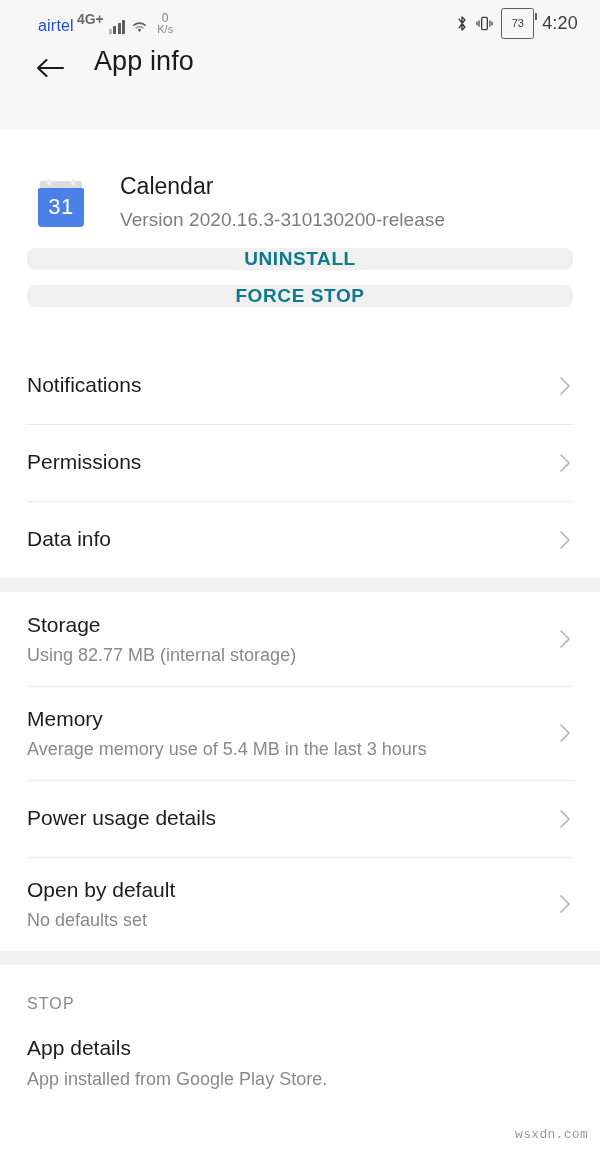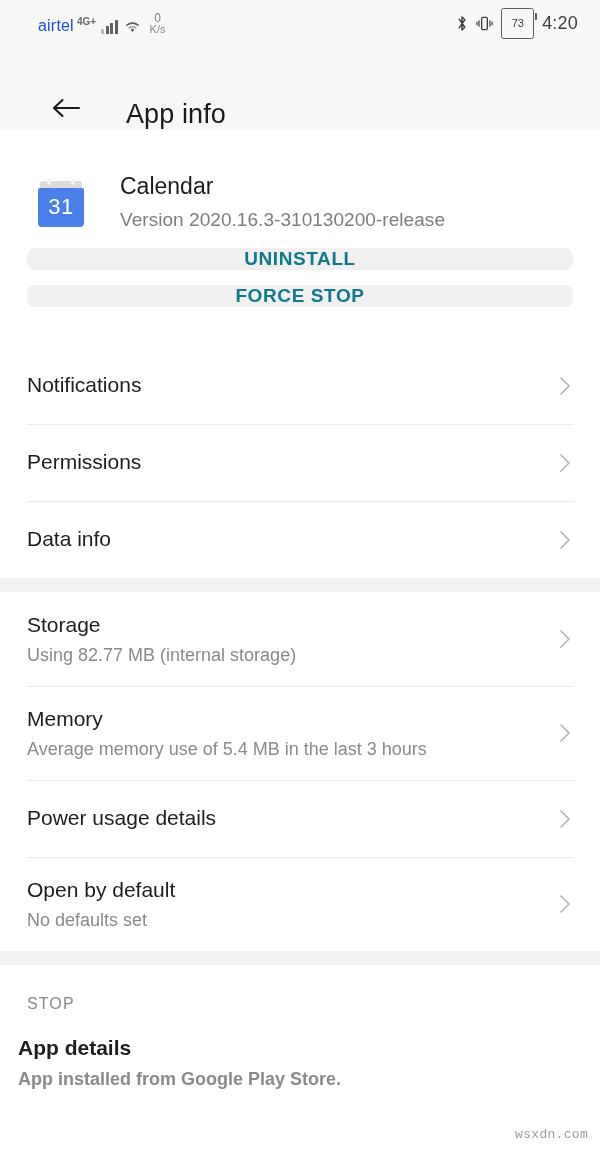--- a/index.html
+++ b/index.html
@@ -13,21 +13,21 @@
 
   
   .statusbar {
     height:46px; background:#f7f7f7;
     display:flex; align-items:center; justify-content:space-between;
     padding:0 22px 0 38px;
   }
   .sb-left { display:flex; align-items:flex-end; gap:5px; }
   .sb-right { display:flex; align-items:center; gap:8px; }
   .carrier { font-size:16px; color:#1d4ed8; letter-spacing:.2px; line-height:1; position:relative; top:-1px; }
-  .netgen { font-size:10px; font-weight:bold; color:#6a6a6a; position:relative; top:-8px; margin-left:-2px; }
+  .netgen { font-size:14px; font-weight:bold; color:#6a6a6a; position:relative; top:-8px; margin-left:-2px; }
   .bars { display:flex; align-items:flex-end; gap:1.5px; height:15px; position:relative; top:-1px; }
   .bars i { display:block; width:3px; background:#5e5e5e; border-radius:.5px; }
   .bars i:nth-child(1){ height:5px; background:#b8b8b8;}
   .bars i:nth-child(2){ height:8px;}
   .bars i:nth-child(3){ height:11px;}
   .bars i:nth-child(4){ height:14px;}
   .wifi { width:19px; height:15px; position:relative; top:-1px; }
   .rate { text-align:center; line-height:1.0; color:#8a8a8a; position:relative; top:0px; margin-left:3px;}
   .rate .n { font-size:12px; display:block; color:#7d7d7d; }
   .rate .u { font-size:11px; display:block; color:#8a8a8a; }
@@ -35,21 +35,21 @@
   .vib { width:17px; height:17px; }
   .batt {
     width:33px; height:31px; border:1.6px solid #5e5e5e; border-radius:2.5px;
     display:flex; align-items:center; justify-content:center; position:relative;
   }
   .batt:after{ content:""; position:absolute; right:-4px; top:4px; width:2.5px; height:7px; background:#5e5e5e; border-radius:0 1px 1px 0;}
   .batt span { font-size:11px; color:#3d3d3d; letter-spacing:-.2px; }
   .clock { font-size:18px; color:#3d3d3d; letter-spacing:.2px; }
 
   
-  .appbar { height:84px; background:#f7f7f7; display:flex; align-items:flex-end; padding-left:44px;gap:16px; }
+  .appbar { height:84px; background:#f7f7f7; display:flex; align-items:flex-start; padding-left:28px; }
   .back { width:44px; height:44px; display:flex; align-items:center; justify-content:center; cursor:pointer; }
   .title { font-size:27px; color:#1a1a1a; margin-left:22px; letter-spacing:.1px; }
 
   
   .apphead { display:flex; align-items:center; padding:34px 0 0 38px; height:110px; }
   .appicon { width:46px; height:46px; position:relative; flex:none; margin-top:4px; }
   .cal-top { position:absolute; left:2px; top:0; width:42px; height:9px; background:#dcdcdc; border-radius:3px 3px 0 0; }
   .cal-top:before, .cal-top:after{
     content:""; position:absolute; top:-2px; width:4px; height:6px; background:#f2f2f2; border-radius:2px;
   }
@@ -81,21 +81,21 @@
   .row.two { min-height:94px; }
   .row + .row:before {
     content:""; position:absolute; left:27px; right:26px; top:0; height:1px; background:#ebebeb;
   }
   .row-txt { display:flex; flex-direction:column; justify-content:center; }
   .rt { font-size:21px; color:#1d1d1d; line-height:1.25; }
   .rs { font-size:18px; color:#8a8a8a; margin-top:6px; line-height:1.25; }
   .chev { width:24px; height:24px; flex:none; opacity:.85; }
 
   .sect-label { font-size:16px; color:#8a8a8a; letter-spacing:1.1px; padding:30px 0 0 27px; }
-  .store-row { padding:22px 24px 0 18px;font-weight:bold; }
+  .store-row { padding:22px 24px 0 27px; }
   .store-row .rt { font-size:21px; }
   .store-row .rs { margin-top:7px; }
 
   .wm { position:absolute; right:12px; bottom:10px; font-size:13px; color:#9a9a9a;
         font-family:"Liberation Mono", monospace; letter-spacing:.3px; }
 </style>
 </head>
 <body>
 
 <div class="screen">

